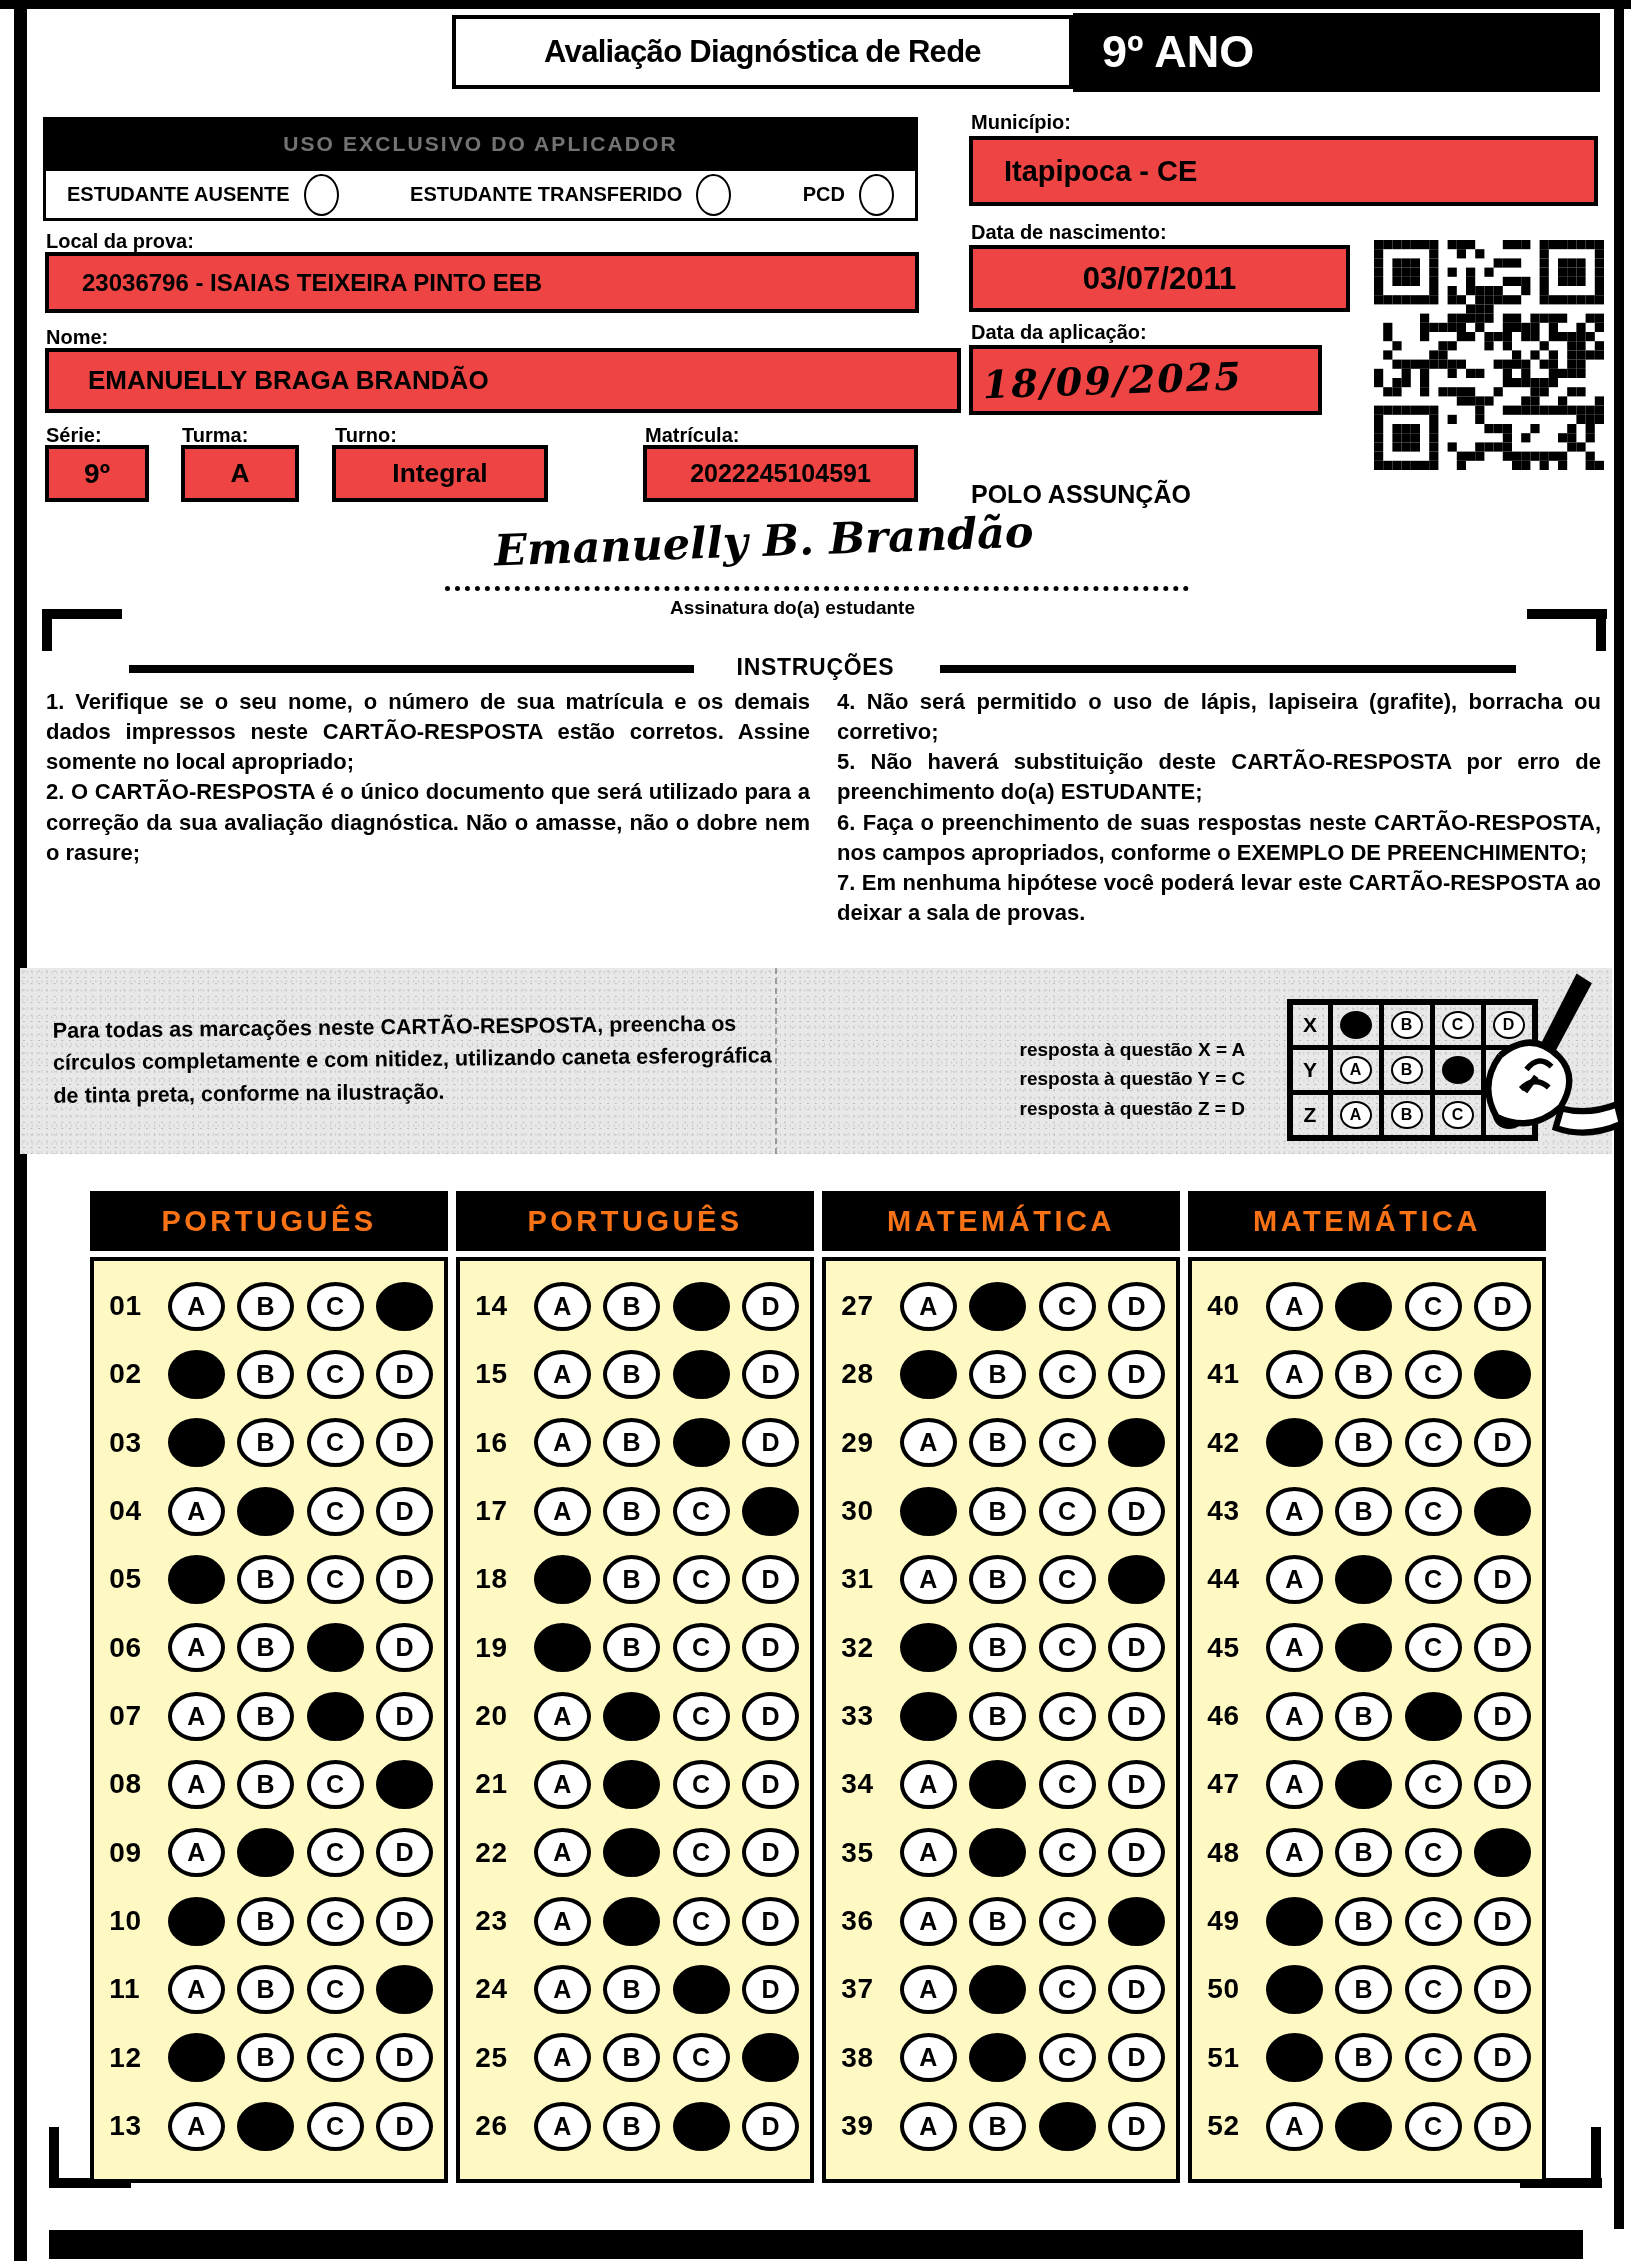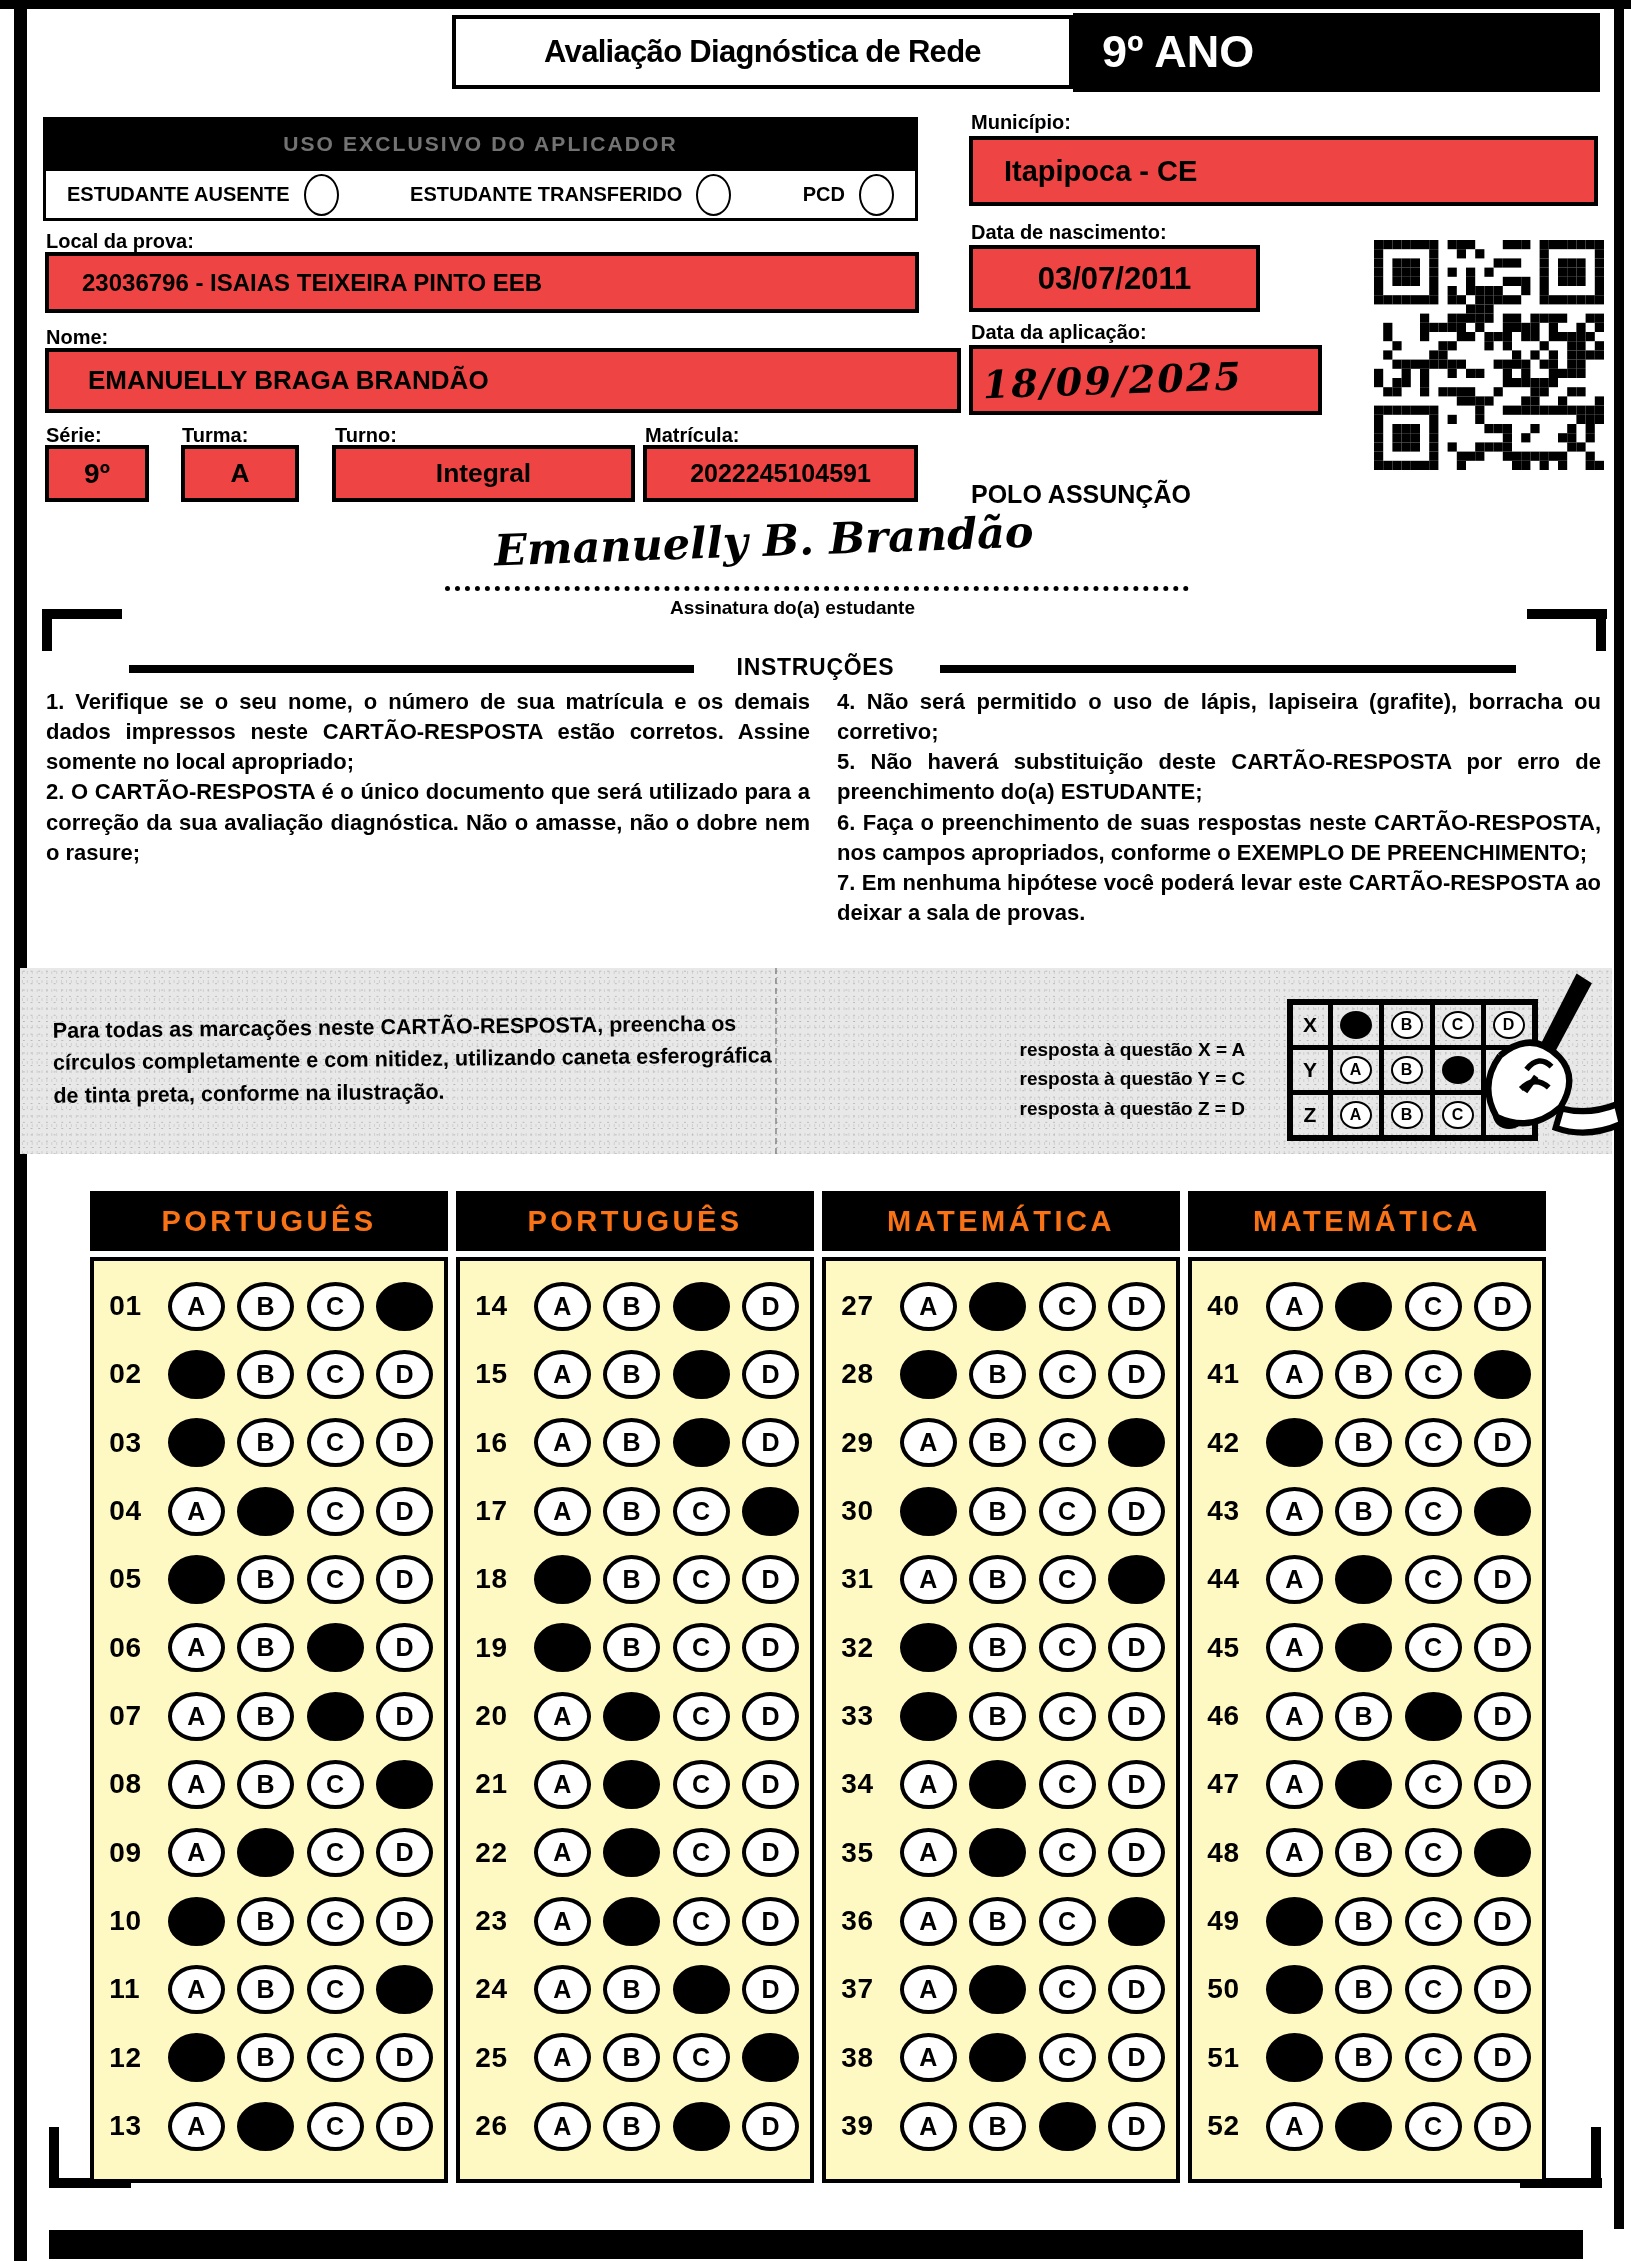--- a/index.html
+++ b/index.html
@@ -33,31 +33,31 @@
 
   
   .lbl{position:absolute;font-weight:bold;font-size:20px;}
   .box{position:absolute;border:4.2px solid #000;box-sizing:border-box;background:#ef4444;
        display:flex;align-items:center;font-weight:bold;}
   #lbl-municipio{left:971px;top:111px;}
   #box-municipio{left:969px;top:136px;width:629px;height:70px;font-size:29px;padding-left:31px;}
   #lbl-local{left:46px;top:230px;}
   #box-local{left:45px;top:252px;width:874px;height:61px;font-size:24px;padding-left:33px;}
   #lbl-nasc{left:971px;top:221px;}
-  #box-nasc{left:969px;top:245px;width:291px;height:67px;font-size:31px;justify-content:center;}
+  #box-nasc{left:969px;top:245px;width:381px;height:67px;font-size:31px;justify-content:center;}
   #lbl-nome{left:46px;top:326px;}
   #box-nome{left:45px;top:348px;width:916px;height:65px;font-size:26px;padding-left:39px;}
   #lbl-aplic{left:971px;top:321px;}
   #box-aplic{left:969px;top:345px;width:353px;height:70px;}
   .handwritten{font-family:"DejaVu Serif",serif;font-style:italic;font-weight:bold;}
   #box-aplic .handwritten{font-size:38px;transform:rotate(-2deg);padding-left:9.7px;letter-spacing:2.1px;}
 
   #lbl-serie{left:46px;top:424px;}   #box-serie{left:45px;top:445px;width:104px;height:57px;font-size:28px;justify-content:center;}
   #lbl-turma{left:182px;top:424px;}  #box-turma{left:181px;top:445px;width:118px;height:57px;font-size:26.4px;justify-content:center;}
-  #lbl-turno{left:335px;top:424px;}  #box-turno{left:332px;top:445px;width:303px;height:57px;font-size:26.4px;justify-content:center;}
+  #lbl-turno{left:335px;top:424px;}  #box-turno{left:332px;top:445px;width:216px;height:57px;font-size:26.4px;justify-content:center;}
   #lbl-matric{left:645px;top:424px;} #box-matric{left:643px;top:445px;width:275px;height:57px;font-size:25px;justify-content:center;}
   .polo{position:absolute;left:971px;top:480px;font-weight:bold;font-size:25px;}
 
   .qr{position:absolute;left:1374px;top:240px;width:230px;height:230px;fill:#000;}
 
   
   .sig-wrap{position:absolute;left:445px;top:526px;width:779px;height:104px;}
   .sig-text{position:absolute;left:49px;top:-9.7px;font-size:43px;white-space:nowrap;transform:rotate(-2deg);}
   .sig-line{position:absolute;left:0;top:60px;width:744px;border-bottom:5.6px dotted #000;}
   .sig-label{position:absolute;left:104px;top:71px;width:487px;text-align:center;font-weight:bold;font-size:19px;}

